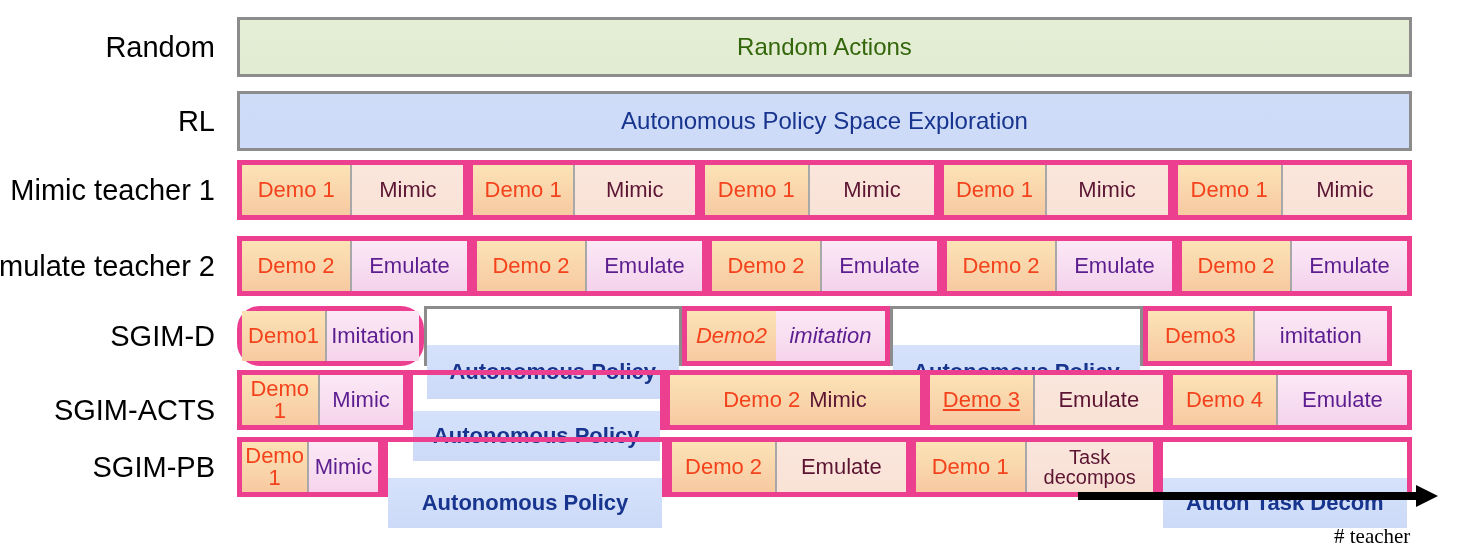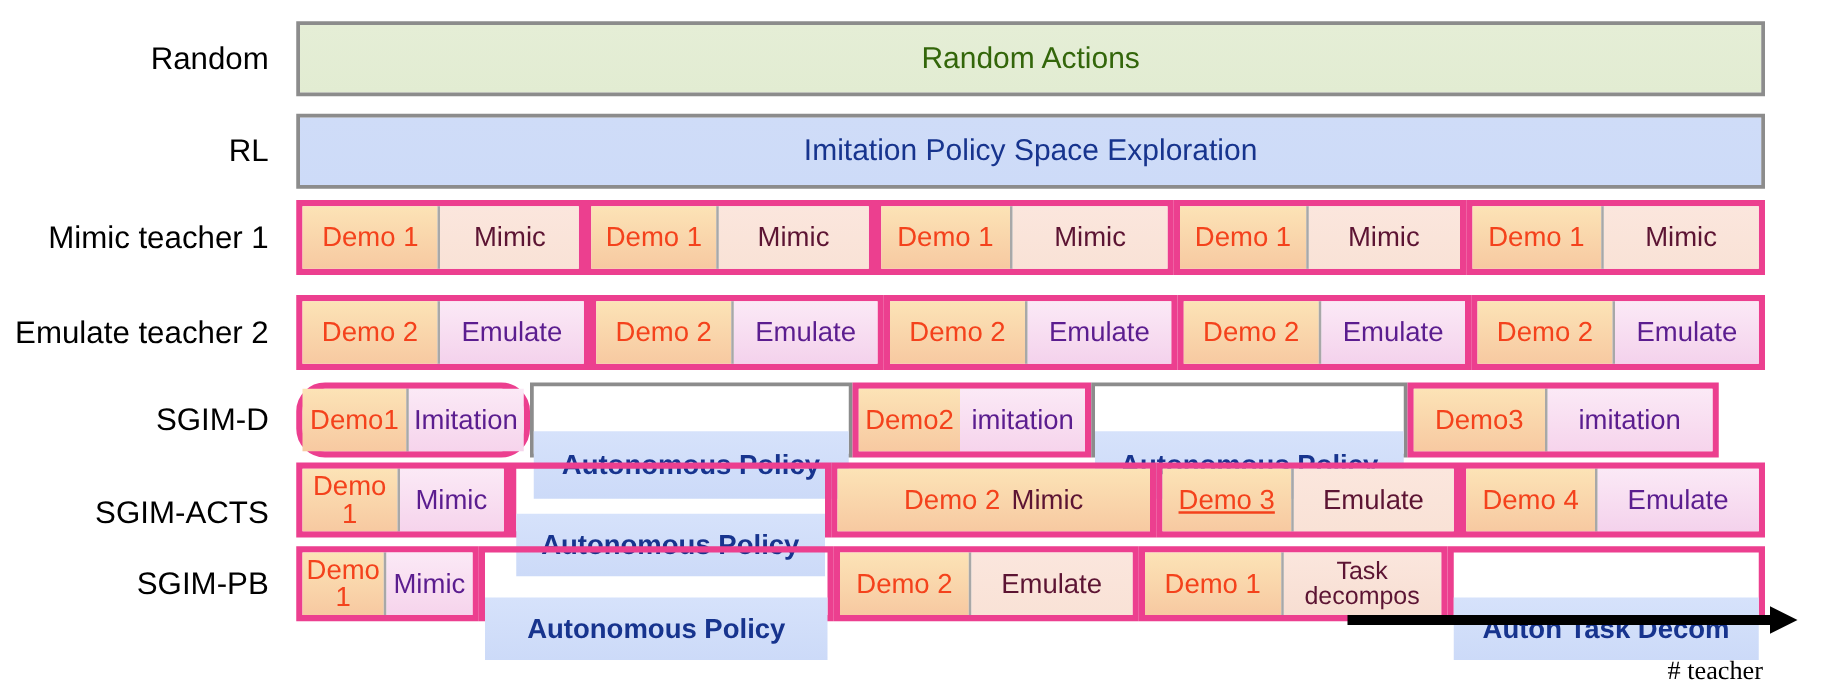--- a/index.html
+++ b/index.html
@@ -1,21 +1,21 @@
 <!DOCTYPE html>
 <html><head>
 <meta charset="utf-8">
 <style>
   html,body{margin:0;padding:0;background:#ffffff;}
   body{width:1462px;height:558px;font-family:"Liberation Sans",sans-serif;overflow:hidden;}
   #stage{position:relative;width:1462px;height:558px;}
 
   .row{position:absolute;display:flex;align-items:flex-end;box-sizing:border-box;}
 
-  .label{position:absolute;text-align:right;color:#000;font-size:25px;
+  .label{position:absolute;text-align:right;color:#000;font-size:29px;
          font-family:"Liberation Sans",sans-serif;white-space:nowrap;
          display:flex;align-items:center;justify-content:flex-end;}
 
   
   .plainbar{box-sizing:border-box;border:3px solid #8c8c8c;display:flex;
             align-items:center;justify-content:center;width:100%;height:100%;}
   .green{background:linear-gradient(180deg,#e5eed6 0%,#e2ecd2 100%);color:#33660a;}
   .blueplain{background:linear-gradient(180deg,#cfdcf8 0%,#cddbf8 100%);color:#17348e;}
   .plainbar span{font-size:24px;}
 
@@ -54,21 +54,21 @@
 <div id="stage">
     <div class="label" style="left: 0px; top: 17px; width: 215px; height: 60px;">Random</div>
     <div class="row" style="left: 237px; top: 17px; width: 1175px; height: 60px;">
       <div class="plainbar green">
         <span>Random Actions</span>
       </div>
     </div>
     <div class="label" style="left: 0px; top: 91px; width: 215px; height: 60px;">RL</div>
     <div class="row" style="left: 237px; top: 91px; width: 1175px; height: 60px;">
       <div class="plainbar blueplain">
-        <span>Imitation Policy Space Exploration</span>
+        <span>Autonomous Policy Space Exploration</span>
       </div>
     </div>
     <div class="label" style="left: 0px; top: 160px; width: 215px; height: 60px;">Mimic teacher  1</div>
     <div class="row" style="left: 237px; top: 160px; width: 1175px; height: 60px;">
       <div class="group" style="width: 231.347px;">
         <div class="cell demo" style="width: 49%;">Demo 1</div>
         <div class="cell mimic" style="width: 51%;">Mimic</div>
       </div>
       <div class="group" style="width: 231.347px;">
         <div class="cell demo" style="width: 45%;">Demo 1</div>
@@ -112,21 +112,21 @@
     </div>
     <div class="label" style="left: 0px; top: 306px; width: 215px; height: 60px;">SGIM-D</div>
     <div class="row" style="left: 237px; top: 306px; width: 1175px; height: 60px;">
       <div class="group" style="width: 186.542px; border-radius: 23px;">
         <div class="cell demo" style="width: 47%;">Demo1</div>
         <div class="cell imitation" style="width: 53%;">Imitation</div>
       </div>
       <div class="group gray" style="width: 258.371px;">
         <div class="cell auto" style="width: 100%;">Autonomous Policy</div>
       </div>
-      <div class="group" style="width: 191px;">
+      <div class="group" style="width: 208px; font-style: italic;">
         <div class="cell demo nodiv" style="width: 45%;">Demo2</div>
         <div class="cell imitation nodiv" style="width: 55%;">imitation</div>
       </div>
       <div class="group gray" style="width: 253.011px;">
         <div class="cell auto" style="width: 100%;">Autonomous Policy</div>
       </div>
       <div class="group" style="width: 248.723px;">
         <div class="cell demo" style="width: 44%;">Demo3</div>
         <div class="cell imitation" style="width: 56%;">imitation</div>
       </div>

